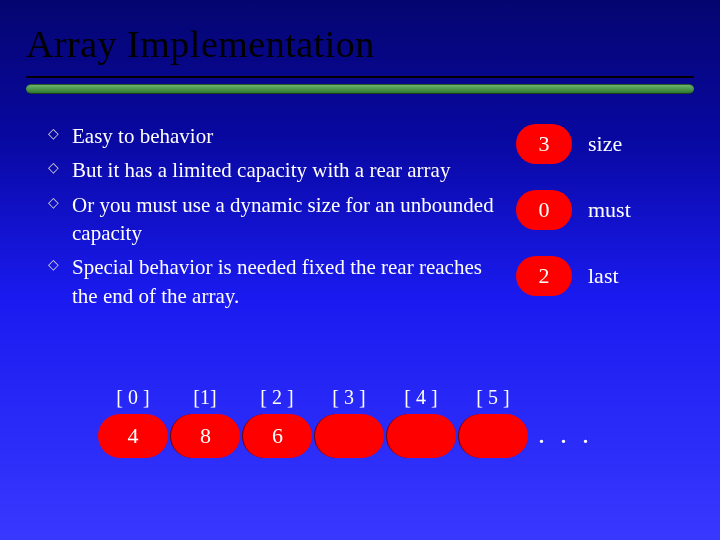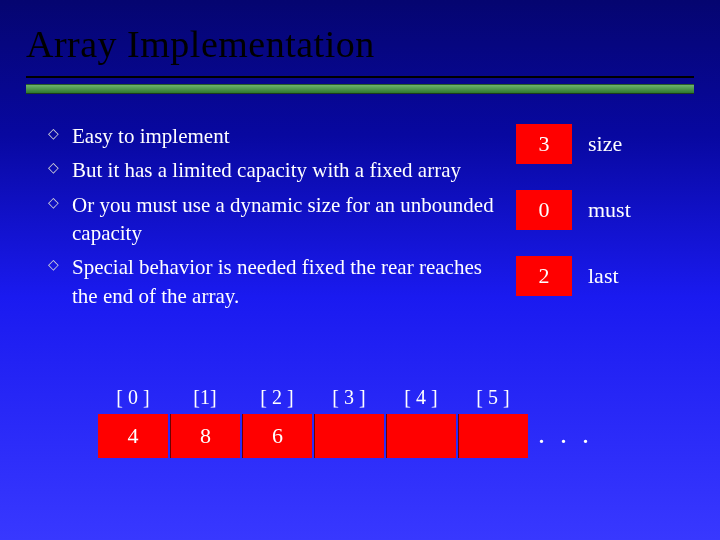--- a/index.html
+++ b/index.html
@@ -1,15 +1,15 @@
 <!DOCTYPE html>
 <html><head>
 <meta charset="utf-8">
 <style>
-  * { margin: 0; padding: 0; box-sizing: border-box; }
+  * { margin: 0; padding: 0; box-sizing: border-box; border-radius: 22px; }
   html, body { width: 720px; height: 540px; overflow: hidden; }
   body {
     font-family: "Times New Roman", Times, serif;
     background: linear-gradient(to bottom, #050570 0%, #0808a0 25%, #1a1af0 55%, #3838ff 100%);
     color: #fff;
   }
   .slide {
     width: 720px;
     height: 540px;
     position: relative;
@@ -135,25 +135,25 @@
     <h1 class="title">Array Implementation</h1>
   </div>
   <div class="rule"></div>
   <div class="accent"></div>
 
   <div class="content">
 
     <div class="bullets">
       <div class="bullet">
         <span class="mark">◇</span>
-        <span class="txt">Easy to implement</span>
-      </div>
-      <div class="bullet">
-        <span class="mark">◇</span>
-        <span class="txt">But it has a limited capacity with a fixed array</span>
+        <span class="txt">Easy to behavior</span>
+      </div>
+      <div class="bullet">
+        <span class="mark">◇</span>
+        <span class="txt">But it has a limited capacity with a rear array</span>
       </div>
       <div class="bullet">
         <span class="mark">◇</span>
         <span class="txt">Or you must use a dynamic size for an unbounded capacity</span>
       </div>
       <div class="bullet">
         <span class="mark">◇</span>
         <span class="txt">Special behavior is needed fixed the rear reaches the end of the array.</span>
       </div>
     </div>

